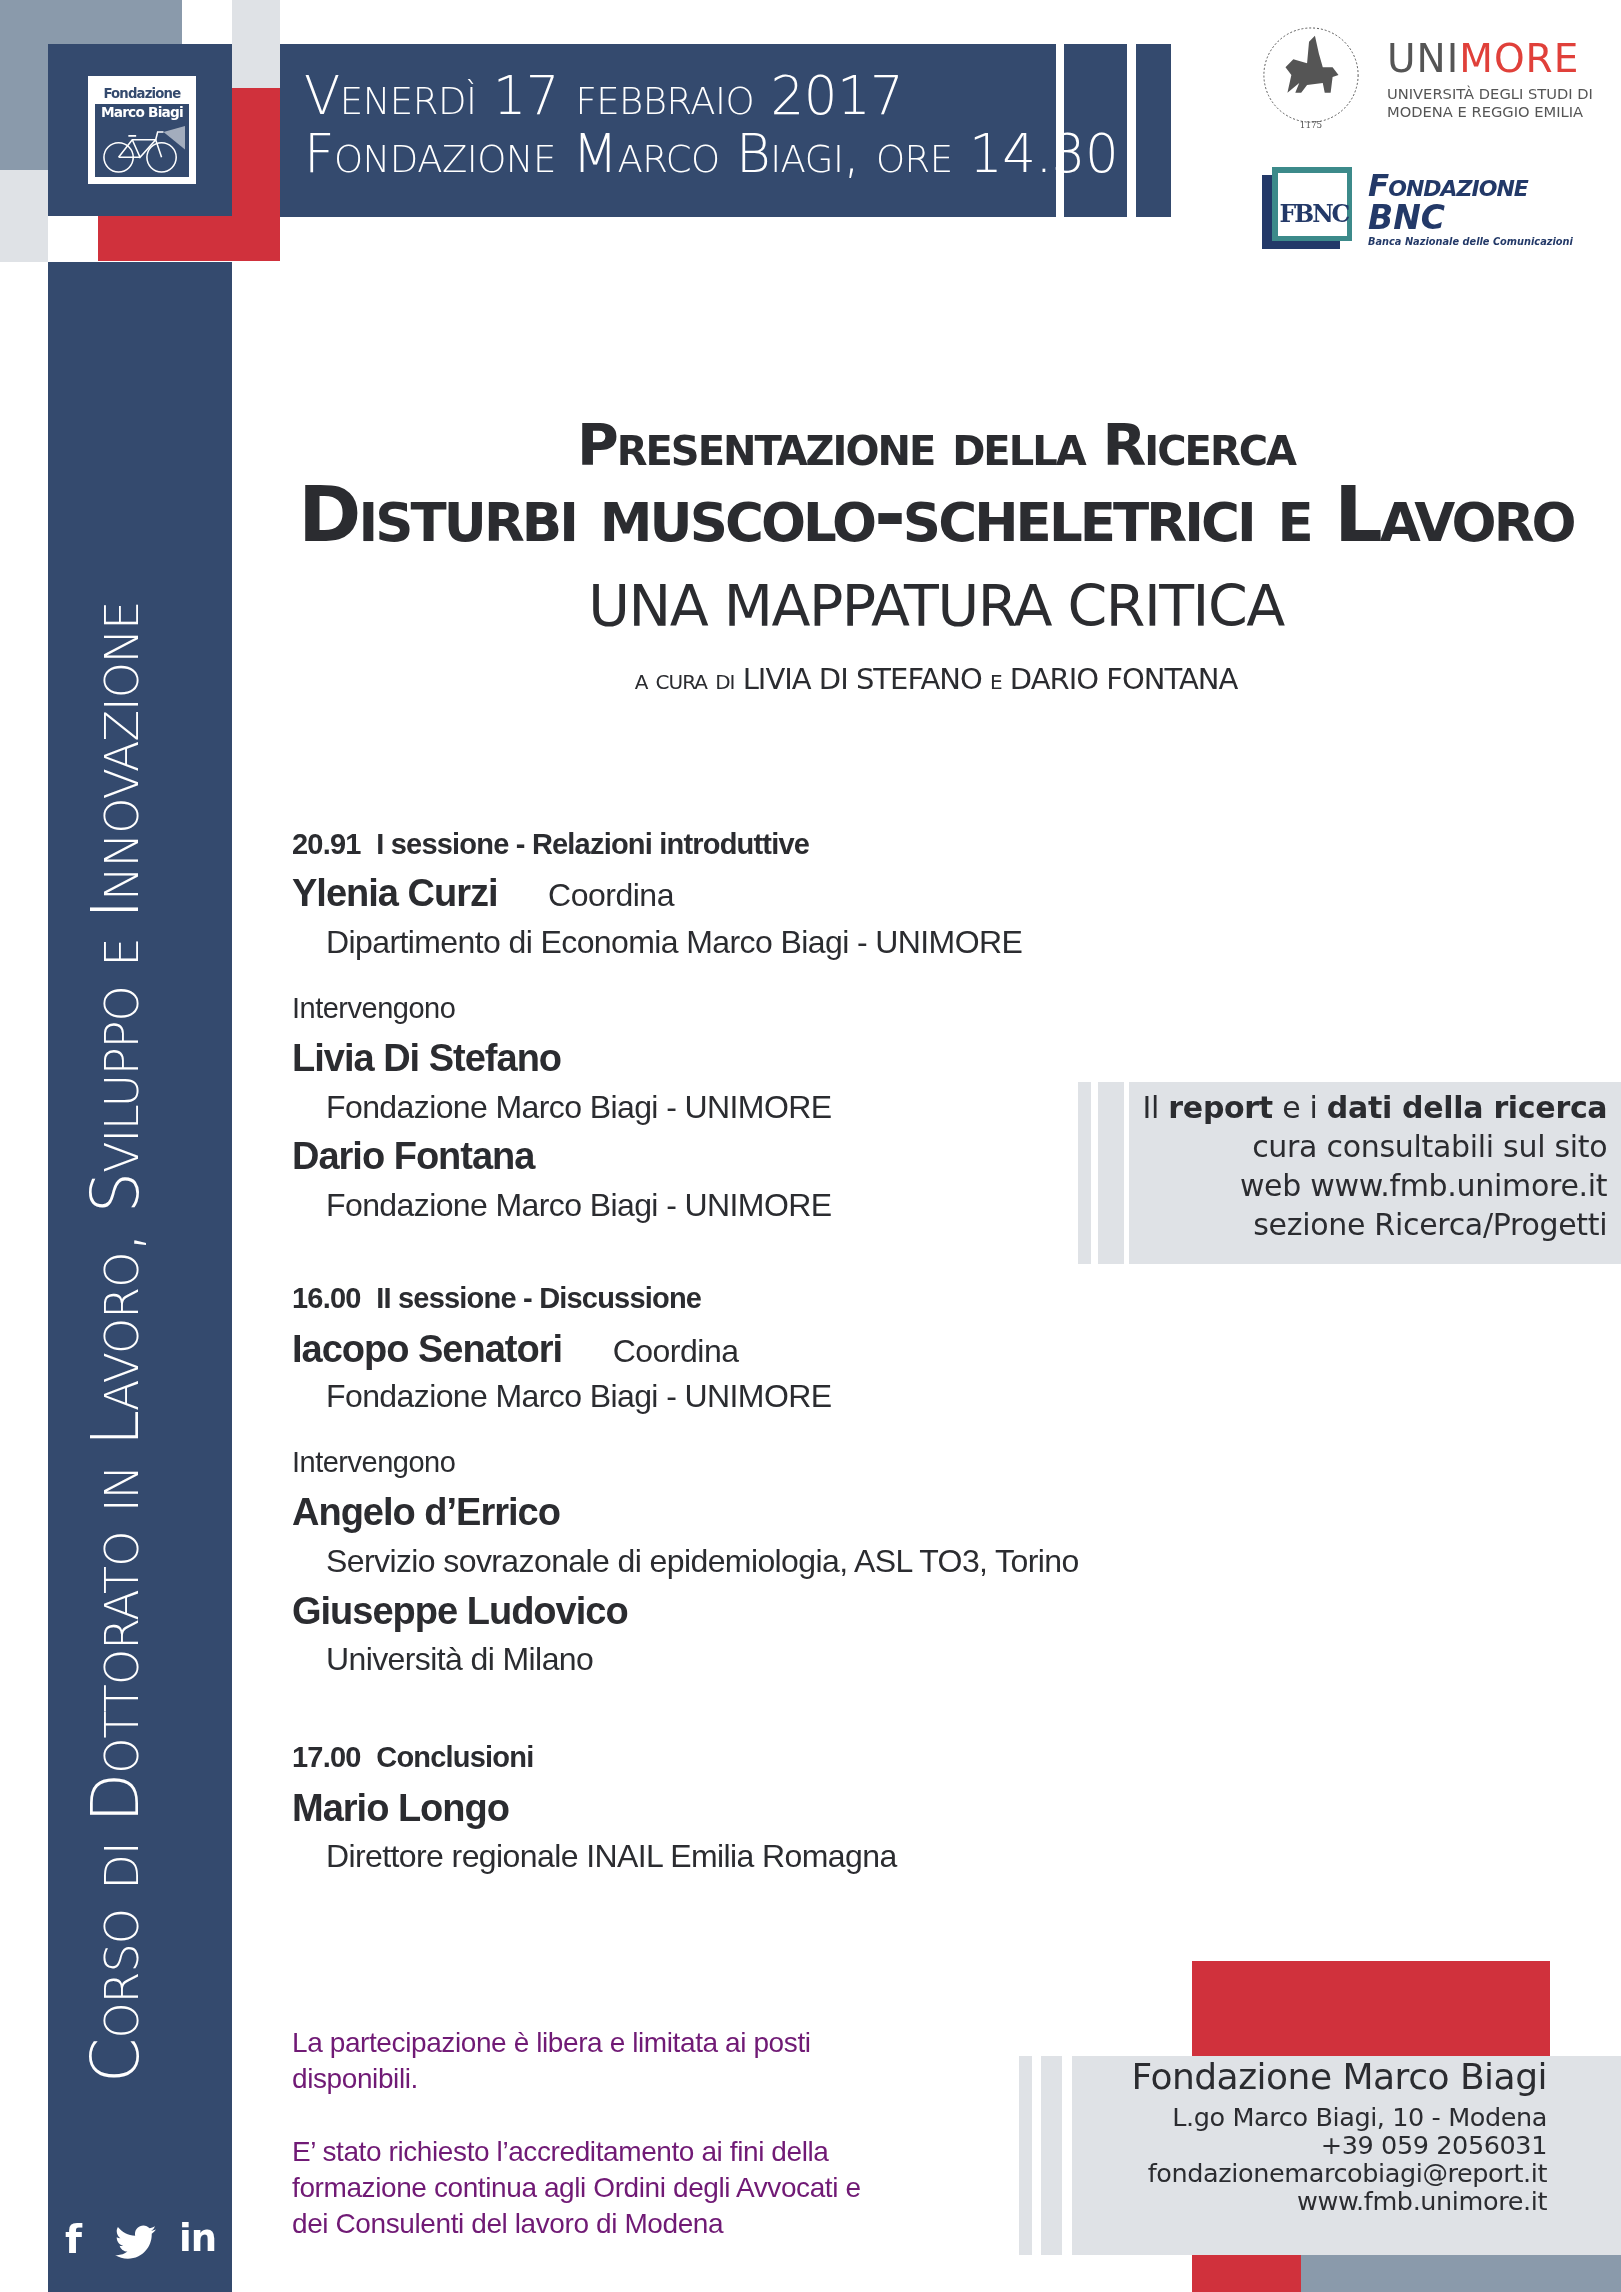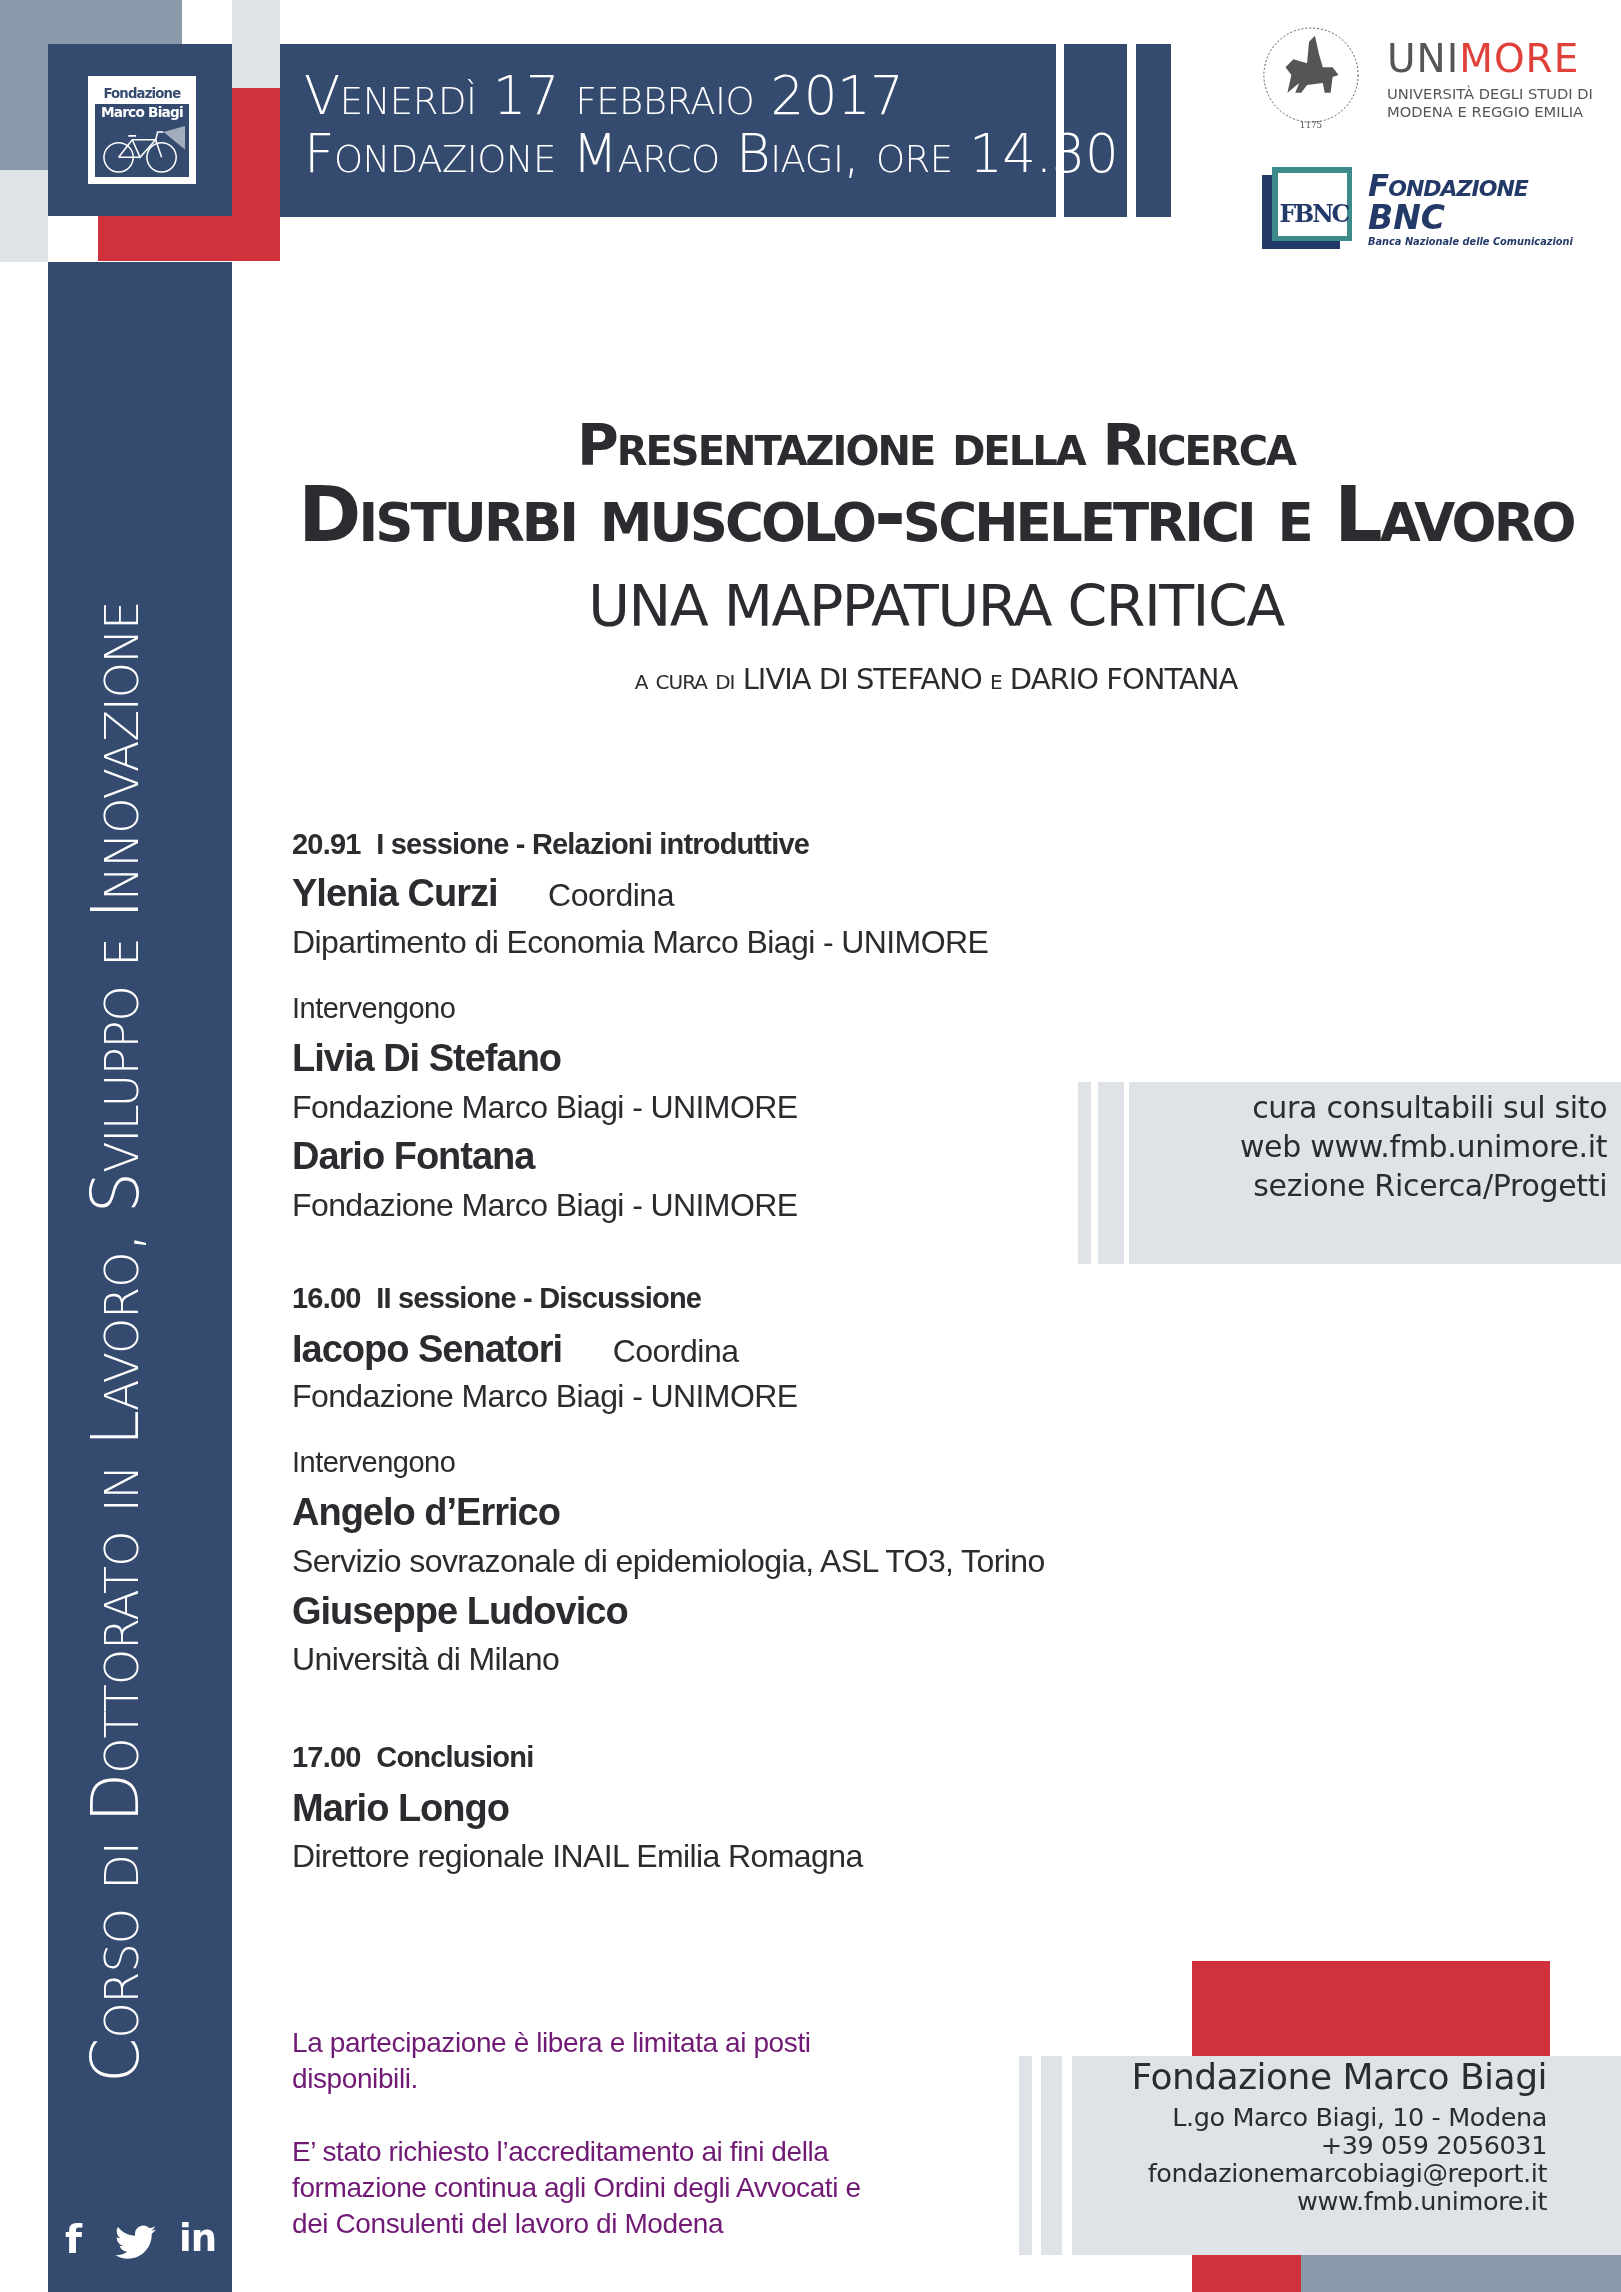--- a/index.html
+++ b/index.html
@@ -34,21 +34,21 @@
   .t2 { top: 470px; font-size: 76px; font-weight: bold; font-variant: small-caps; letter-spacing: -2.9px; font-family: "DejaVu Sans", sans-serif; }
   .t3 { top: 573px; font-size: 57px; font-weight: normal; letter-spacing: -1.5px; font-family: "DejaVu Sans", sans-serif; }
   .t4 { top: 662px; font-size: 29px; font-variant: small-caps; letter-spacing: -1px; font-family: "DejaVu Sans", sans-serif; }
 
   
   .prog { position: absolute; left: 292px; white-space: nowrap; font-family: "Liberation Sans", sans-serif; color: #2b2c30; }
   .sess { font-size: 29px; font-weight: bold; letter-spacing: -0.8px; }
   .sess .time { margin-right: 15.7px; }
   .name { font-size: 38px; font-weight: bold; letter-spacing: -1px; }
   .name .role { font-size: 32px; font-weight: normal; letter-spacing: -0.5px; margin-left: 41px; }
-  .desc { font-size: 32px; letter-spacing: -0.6px; }
+  .desc { font-size: 32px; letter-spacing: -0.6px; margin-left: 34px; }
   .label { font-size: 29px; letter-spacing: -0.5px; }
 
   
   .info-text { position: absolute; right: 13.7px; top: 1088px; width: 490px; text-align: right; font-size: 30px;
                line-height: 39px; color: #2b2c30; font-family: "DejaVu Sans", sans-serif; letter-spacing: -0.3px; }
   .info-text b { font-weight: bold; }
 
   
   .note { position: absolute; left: 292px; font-size: 28px; line-height: 36px; color: #701a75; white-space: nowrap; letter-spacing: -0.4px; }
 
@@ -161,20 +161,21 @@
 <div class="prog sess" style="top:1741px;">
   <span class="time">17.00</span><span>Conclusioni</span>
 </div>
 <div class="prog name" style="top:1787px;">Mario Longo</div>
 <div class="prog desc" style="top:1838px;">Direttore regionale INAIL Emilia Romagna</div>
 
 <div class="abs lgray" style="left:1078px;top:1082px;width:12.7px;height:182px;"></div>
 <div class="abs lgray" style="left:1098px;top:1082px;width:25.5px;height:182px;"></div>
 <div class="abs lgray" style="left:1129px;top:1082px;width:492px;height:182px;"></div>
 <div class="info-text">
+  <div><span>Il </span><b>report</b><span> e i </span><b>dati della ricerca</b></div>
   <div>cura consultabili sul sito</div>
   <div>web www.fmb.unimore.it</div>
   <div>sezione Ricerca/Progetti</div>
 </div>
 
 <div class="note" style="top:2025px;">
   <div>La partecipazione è libera e limitata ai posti</div>
   <div>disponibili.</div>
 </div>
 <div class="note" style="top:2134px;">

